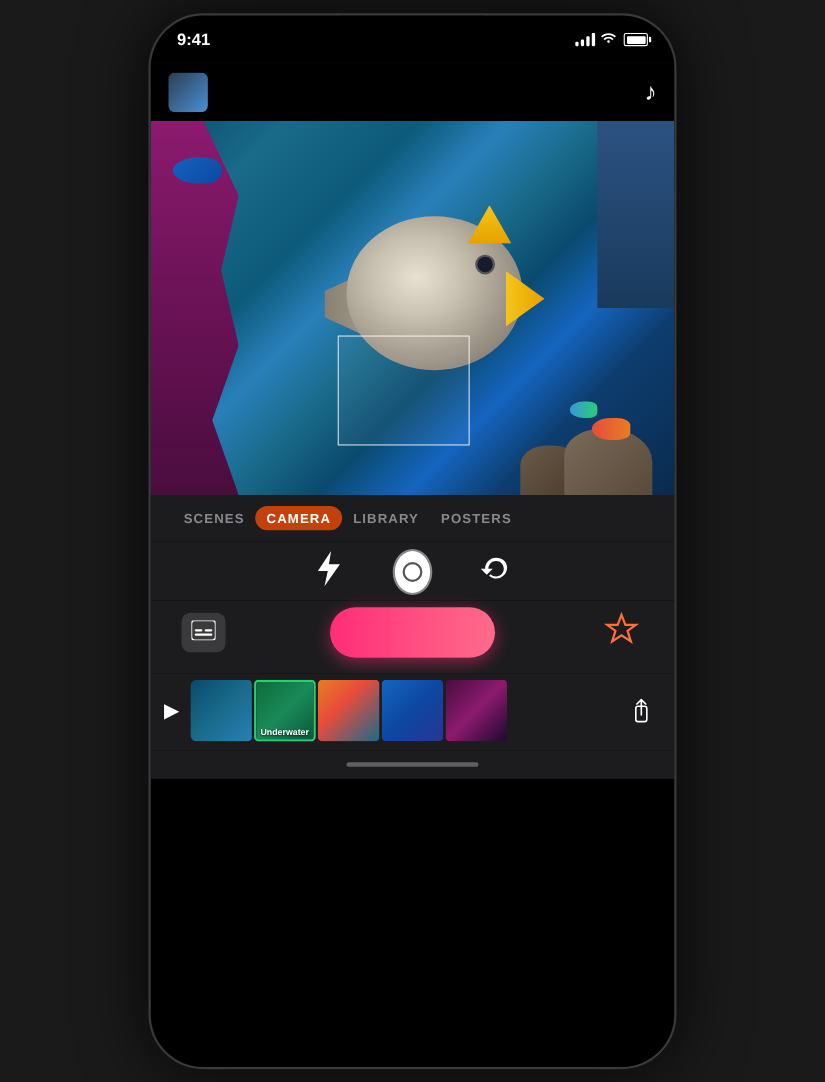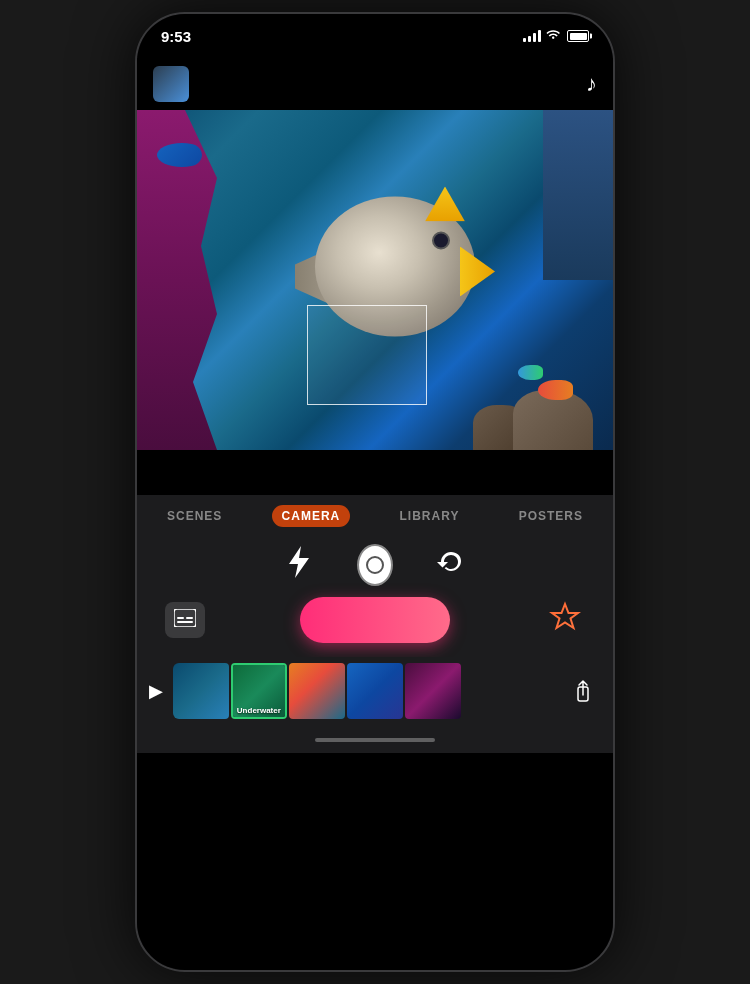--- a/index.html
+++ b/index.html
@@ -294,23 +294,22 @@
       height: 100px;
       border: 1.5px solid rgba(255,255,255,0.8);
       background: rgba(255,255,255,0.05);
     }
 
     
     .tab-bar {
       background: #1c1c1e;
       padding: 10px 20px;
       display: flex;
-      justify-content: space-between;
-      align-items: center;
-      margin-top: 45px;
+      justify-content: flex-start;
+      align-items: center;
     }
     .tab-item {
       color: #888;
       font-size: 12px;
       font-weight: 600;
       letter-spacing: 1px;
       text-transform: uppercase;
       padding: 4px 10px;
       border-radius: 14px;
       cursor: pointer;
@@ -492,21 +491,21 @@
       border-radius: 0 2px 2px 0;
     }
   </style>
 </head>
 <body>
 
 <div class="phone-frame">
   <div class="side-button"></div>
 
   <div class="status-bar">
-    <span class="time">9:53</span>
+    <span class="time">9:41</span>
     <div class="notch"></div>
     <div class="status-icons">
       <div class="signal-bars">
         <span></span>
           <span></span>
           <span></span>
           <span></span>
       </div>
       <span class="wifi-icon">
         <svg width="16" height="12" viewBox="0 0 16 12" fill="white">

